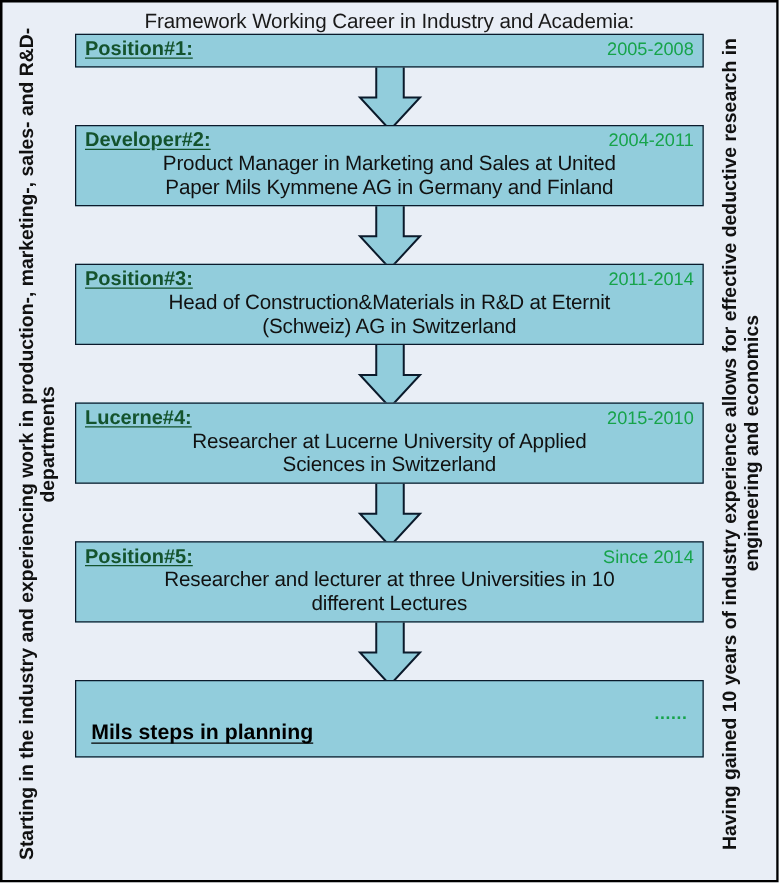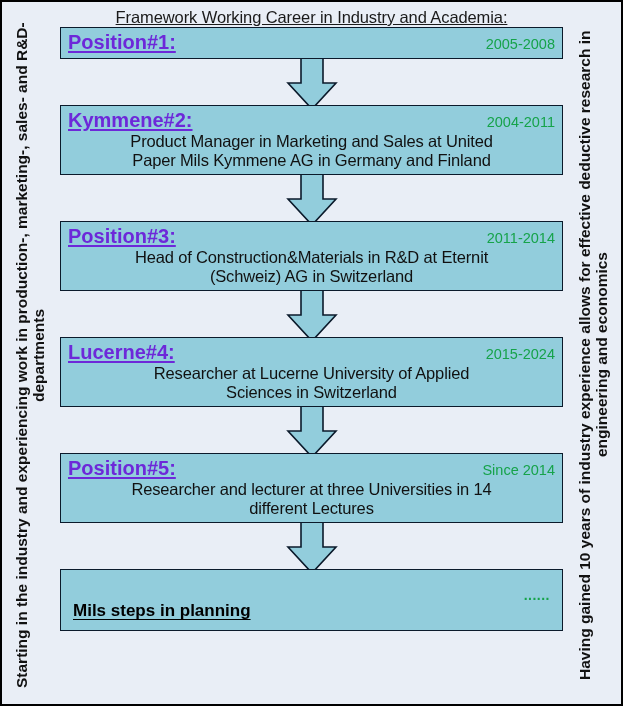--- a/index.html
+++ b/index.html
@@ -51,21 +51,20 @@
     top: 2px;
     width: 507px;
     height: 702px;
   }
 
   
   #heading {
     text-align: center;
     padding-top: 4px;
     color: #1a1a1a;
-    text-decoration: underline;
   }
   #heading .line1 {
     font-size: 16.5px;
     line-height: 1.18;
     letter-spacing: -0.1px;
   }
   #heading .line2 {
     font-size: 17px;
     font-weight: bold;
     line-height: 1.25;
@@ -82,23 +81,23 @@
     border: 1.6px solid #0b1a2b;
     padding: 3px 7px 4px 7px;
     z-index: 2;
   }
   .box-head {
     display: flex;
     align-items: baseline;
     justify-content: space-between;
   }
   .box-label {
-    font-size: 20px;
-    font-weight: bold;
-    color: #6d28d9;
+    font-size: 16px;
+    font-weight: bold;
+    color: #14532d;
     text-decoration: underline;
     text-underline-offset: 2px;
   }
   .box-date {
     font-size: 14.5px;
     font-weight: normal;
     color: #16a34a;
     white-space: nowrap;
   }
   .box-body {
@@ -183,21 +182,21 @@
             <span class="box-date">2005-2008</span>
           </div>
         </div>
         <div class="connector">
           <svg width="54" height="58" viewBox="0 0 54 58" aria-hidden="true">
             <path d="M16 0 L16 30 L3 30 L27 56 L51 30 L38 30 L38 0 Z" fill="#92cddc" stroke="#0b1a2b" stroke-width="1.6" stroke-linejoin="miter"></path>
           </svg>
         </div>
         <div class="position-box">
           <div class="box-head">
-            <span class="box-label">Kymmene#2:</span>
+            <span class="box-label">Developer#2:</span>
             <span class="box-date">2004-2011</span>
           </div>
           <div class="box-body">Product Manager in Marketing and Sales at United
 Paper Mils Kymmene AG in Germany and Finland</div>
         </div>
         <div class="connector">
           <svg width="54" height="58" viewBox="0 0 54 58" aria-hidden="true">
             <path d="M16 0 L16 30 L3 30 L27 56 L51 30 L38 30 L38 0 Z" fill="#92cddc" stroke="#0b1a2b" stroke-width="1.6" stroke-linejoin="miter"></path>
           </svg>
         </div>
@@ -210,36 +209,36 @@
 (Schweiz) AG in Switzerland</div>
         </div>
         <div class="connector">
           <svg width="54" height="58" viewBox="0 0 54 58" aria-hidden="true">
             <path d="M16 0 L16 30 L3 30 L27 56 L51 30 L38 30 L38 0 Z" fill="#92cddc" stroke="#0b1a2b" stroke-width="1.6" stroke-linejoin="miter"></path>
           </svg>
         </div>
         <div class="position-box">
           <div class="box-head">
             <span class="box-label">Lucerne#4:</span>
-            <span class="box-date">2015-2024</span>
+            <span class="box-date">2015-2010</span>
           </div>
           <div class="box-body">Researcher at Lucerne University of Applied
 Sciences in Switzerland</div>
         </div>
         <div class="connector">
           <svg width="54" height="58" viewBox="0 0 54 58" aria-hidden="true">
             <path d="M16 0 L16 30 L3 30 L27 56 L51 30 L38 30 L38 0 Z" fill="#92cddc" stroke="#0b1a2b" stroke-width="1.6" stroke-linejoin="miter"></path>
           </svg>
         </div>
         <div class="position-box">
           <div class="box-head">
             <span class="box-label">Position#5:</span>
             <span class="box-date">Since 2014</span>
           </div>
-          <div class="box-body">Researcher and lecturer at three Universities in 14
+          <div class="box-body">Researcher and lecturer at three Universities in 10
 different Lectures</div>
         </div>
         <div class="connector">
           <svg width="54" height="58" viewBox="0 0 54 58" aria-hidden="true">
             <path d="M16 0 L16 30 L3 30 L27 56 L51 30 L38 30 L38 0 Z" fill="#92cddc" stroke="#0b1a2b" stroke-width="1.6" stroke-linejoin="miter"></path>
           </svg>
         </div>
         <div id="final-box">
           <span id="final-label">Mils steps in planning</span>
           <span id="final-dots">......</span>

